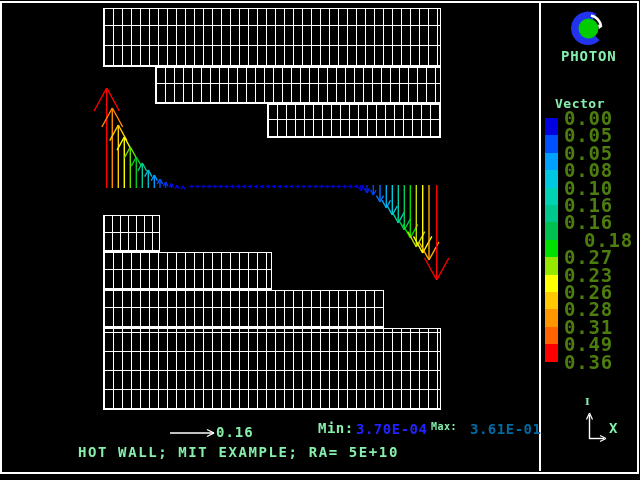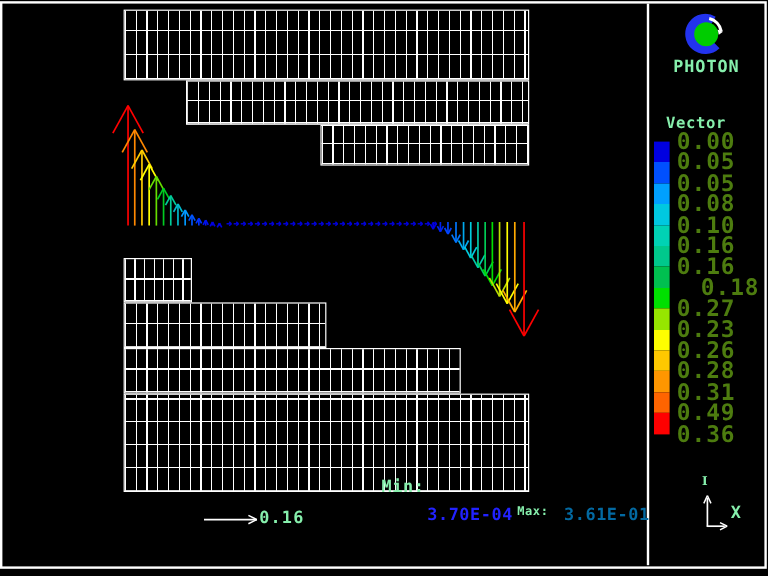--- a/index.html
+++ b/index.html
@@ -4,21 +4,21 @@
 <style>
   html,body{margin:0;padding:0;background:#000;}
   .screen{position:relative;width:640px;height:480px;background:#000;overflow:hidden;
           font-family:"DejaVu Sans Mono",monospace;font-weight:bold;}
   .frame{position:absolute;left:0;top:1px;width:635px;height:469px;border:2px solid #fff;}
   .divider{position:absolute;left:539px;top:3px;width:2px;height:468px;background:#fff;}
   .grid{position:absolute;border:1px solid #fff;box-sizing:border-box;}
   svg.overlay{position:absolute;left:0;top:0;}
   .t{position:absolute;color:#86efac;white-space:pre;}
   .title{left:78px;top:444px;font-size:14px;letter-spacing:1.6px;}
-  .minlab{left:318px;top:398px;font-size:14px;letter-spacing:.5px;}
+  .minlab{left:318px;top:420px;font-size:14px;letter-spacing:.5px;}
   .minval{left:356px;top:421px;font-size:14px;letter-spacing:.5px;color:#2222FF;}
   .maxlab{left:431px;top:421px;font-size:10px;letter-spacing:.5px;}
   .maxval{left:470px;top:421px;font-size:14px;letter-spacing:.5px;color:#0369a1;}
   .scaleval{left:216px;top:424px;font-size:14px;letter-spacing:1px;}
   .brand{left:561px;top:48px;font-size:14px;letter-spacing:.8px;}
   .vectorlab{left:555px;top:96px;font-size:13px;letter-spacing:.5px;}
   .ylab{left:585px;top:396px;font-size:10px;font-family:"DejaVu Serif",serif;}
   .xlab{left:609px;top:420px;font-size:14px;}
   #legend{position:absolute;left:545px;top:118px;width:90px;height:250px;}
   .lg-sw{position:absolute;left:0;width:13px;height:17.4px;}
@@ -225,20 +225,21 @@
       <line x1="589" y1="438.5" x2="604" y2="438.5" stroke="#fff" stroke-width="1.4"></line>
       <line x1="606" y1="438.5" x2="600" y2="435.5" stroke="#fff" stroke-width="1.2"></line>
       <line x1="606" y1="438.5" x2="600" y2="441.5" stroke="#fff" stroke-width="1.2"></line>
     </svg>
 
   <div class="t scaleval">0.16</div>
   <div class="t minlab">Min:</div>
   <div class="t minval">3.70E-04</div>
   <div class="t maxlab">Max:</div>
   <div class="t maxval">3.61E-01</div>
+  <div class="t title">HOT WALL; MIT EXAMPLE; RA= 5E+10</div>
 
   <svg id="logo" width="38" height="38">
     <path d="M 25.2 6.6 A 12.5 12.5 0 1 0 27.6 26.2" stroke="#2233EE" stroke-width="8.5" fill="none"></path>
     <circle cx="19.5" cy="17.5" r="10" fill="#00CC00"></circle>
     <path d="M 22 4.5 A 13.5 13.5 0 0 1 32 15" stroke="#FFFFFF" stroke-width="2.6" fill="none"></path>
     <path d="M 30 18 L 33.5 15.5 L 29 13.5 Z" fill="#FFFFFF"></path>
   </svg>
   <div class="t brand">PHOTON</div>
   <div class="t vectorlab">Vector</div>
 

